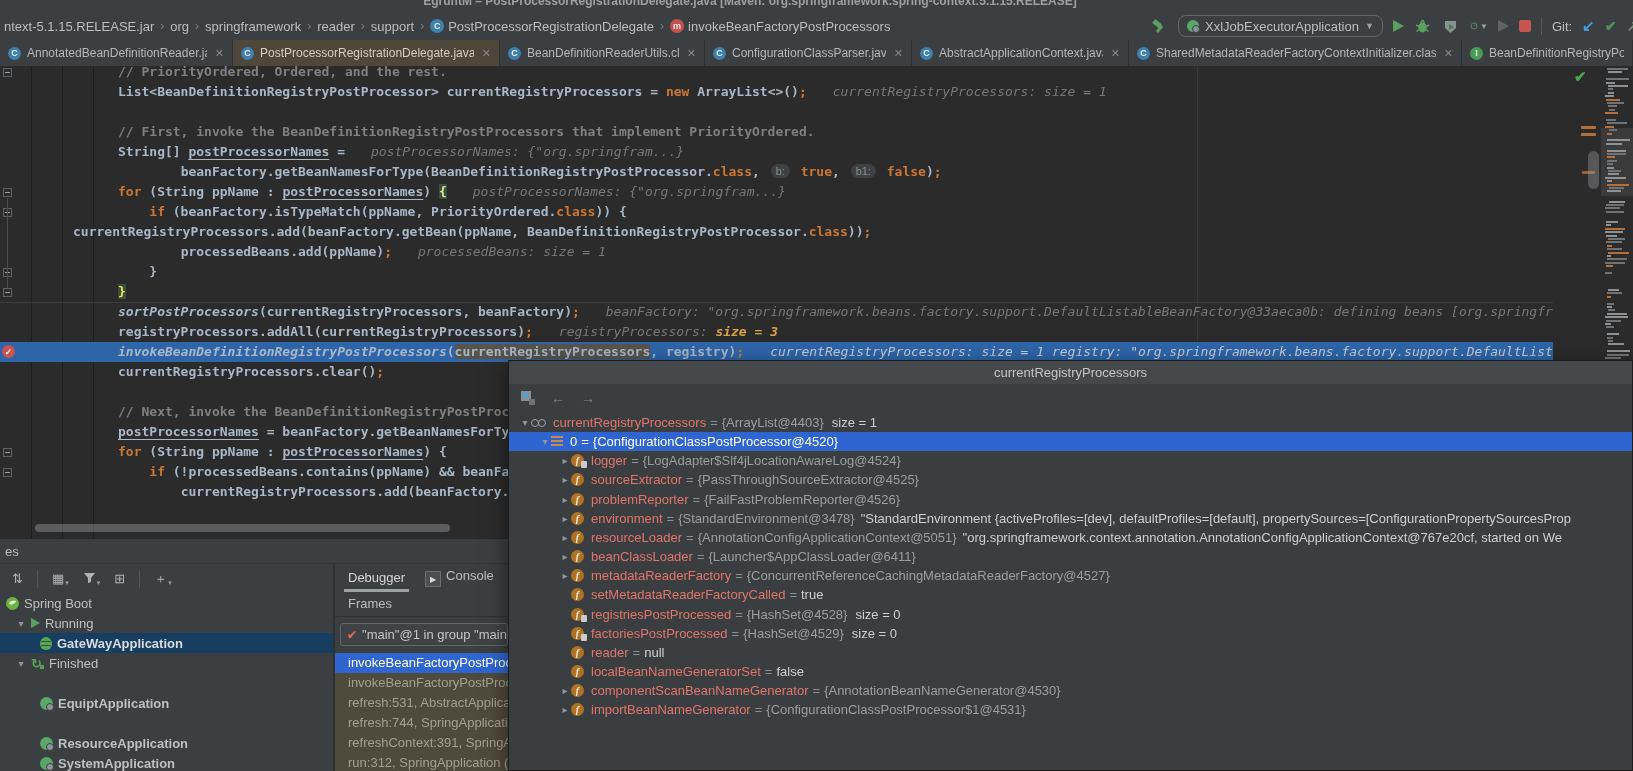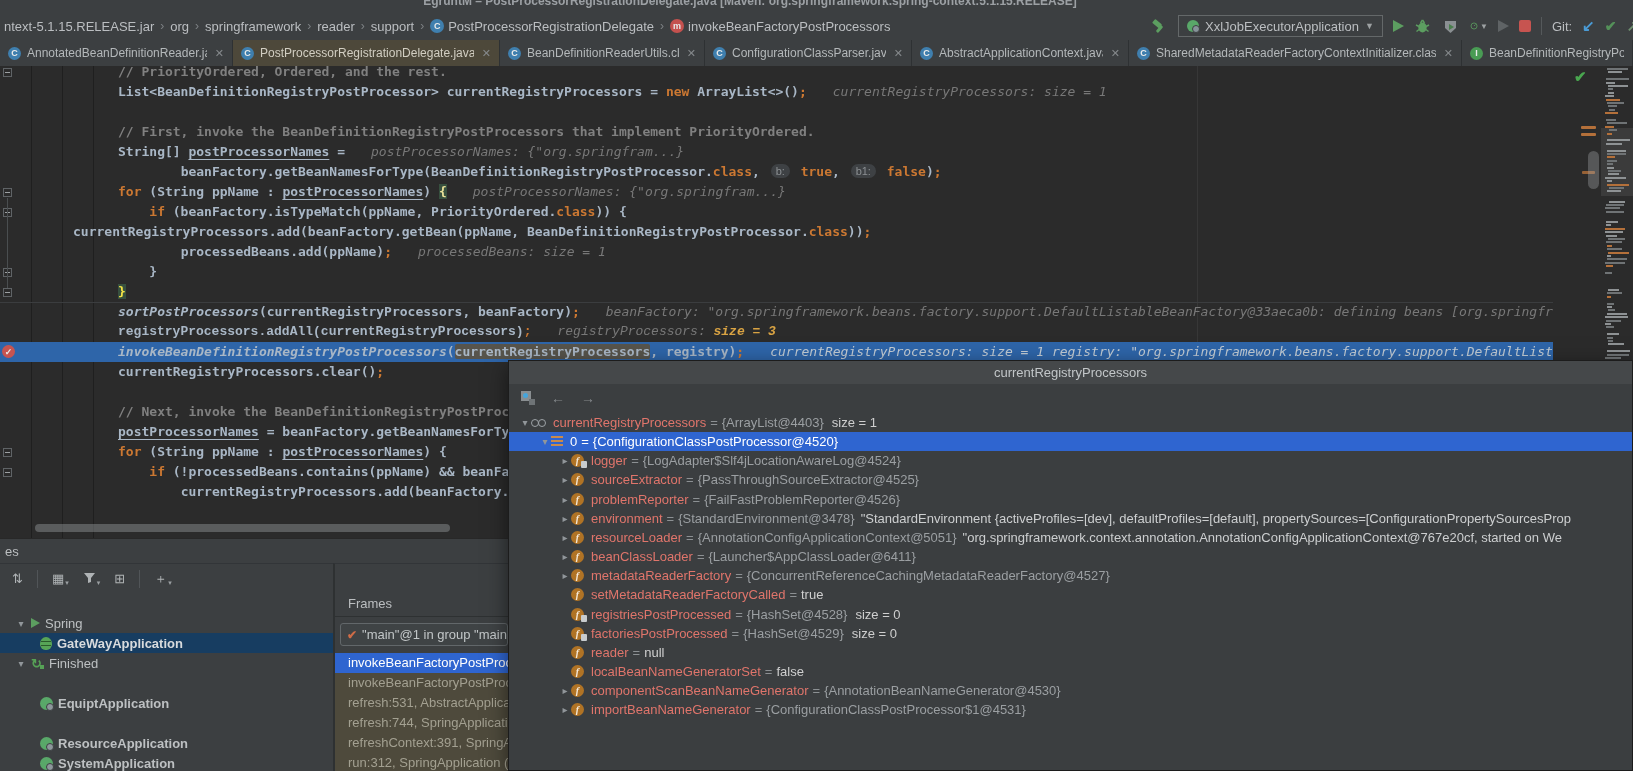--- a/index.html
+++ b/index.html
@@ -12,21 +12,21 @@
   #navbar{left:0;top:12px;width:1633px;height:28px;background:#3C3F41;border-bottom:1px solid #323537;}
   #crumbs{position:absolute;left:2px;top:0;height:28px;display:flex;align-items:center;gap:2px;white-space:nowrap;}
   .crumb{color:#BBBEC1;font-size:13px;padding:0 2px;display:flex;align-items:center;gap:4px;}
   .crumb-sep{color:#7D8184;font-size:12px;padding:0 2px;}
   .bc-ic{width:14px;height:14px;border-radius:50%;display:inline-flex;align-items:center;justify-content:center;
          font-size:9px;font-weight:bold;color:#E8EAEA;}
   .bc-class{background:#3F7FAE;}
   .bc-method{background:#C4514E;}
   #runbar{position:absolute;right:0;top:0;height:28px;display:flex;align-items:center;gap:10px;padding-right:4px;}
   .tb-ic{width:18px;height:18px;display:inline-flex;align-items:center;justify-content:center;font-size:14px;}
-  #runcombo{display:flex;align-items:center;gap:6px;border:1px solid #646869;border-radius:0;height:20px;padding:0 8px;color:#BBBEC1;font-size:13px;}
+  #runcombo{display:flex;align-items:center;gap:6px;border:1px solid #646869;border-radius:8px;height:20px;padding:0 8px;color:#BBBEC1;font-size:13px;}
   .boot-dot{width:12px;height:12px;border-radius:50%;background:#59A869;position:relative;}
   .boot-dot:after{content:"";position:absolute;right:-1px;bottom:-1px;width:6px;height:6px;border-radius:50%;background:#87939A;border:1px solid #3C3F41;}
   .play{width:0;height:0;border-left:11px solid #5C9E60;border-top:6px solid transparent;border-bottom:6px solid transparent;}
   .play.dis{border-left-color:#5F6365;}
   .stop{width:12px;height:12px;background:#C75450;border-radius:2px;}
   .gitlbl{color:#BBBEC1;font-size:13px;}
   .vsep{width:1px;height:18px;background:#55595B;}
   
   #tabbar{left:0;top:40px;width:1633px;height:26px;background:#3C3F41;display:flex;border-bottom:1px solid #282828;overflow:hidden;}
   .etab{height:26px;display:flex;align-items:center;gap:6px;padding:0 8px;box-sizing:border-box;border-right:1px solid #2e3133;
@@ -275,21 +275,21 @@
       <div class="line" style="top: 56px;"><span class="code-start" style="margin-left: 118px;"><span class="com">// First, invoke the BeanDefinitionRegistryPostProcessors that implement PriorityOrdered.</span></span></div>
       <div class="line" style="top: 76px;"><span class="code-start" style="margin-left: 118px;"><span class="pl">String[] </span><span class="pl u">postProcessorNames</span><span class="pl"> =</span></span><span class="hint"><span>postProcessorNames: {"org.springfram...}</span></span></div>
       <div class="line" style="top: 96px;"><span class="code-start" style="margin-left: 180.64px;"><span class="pl">beanFactory.getBeanNamesForType(BeanDefinitionRegistryPostProcessor.</span><span class="kw">class</span><span class="pl">, </span><span class="chip">b:</span><span class="kw"> true</span><span class="pl">, </span><span class="chip">b1:</span><span class="kw"> false</span><span class="pl">)</span><span class="kw">;</span></span></div>
       <div class="line" style="top: 116px;"><span class="code-start" style="margin-left: 118px;"><span class="kw">for</span><span class="pl"> (String ppName : </span><span class="pl u">postProcessorNames</span><span class="pl">) </span><span class="brc">{</span></span><span class="hint"><span>postProcessorNames: {"org.springfram...}</span></span></div>
       <div class="line" style="top: 136px;"><span class="code-start" style="margin-left: 149.32px;"><span class="kw">if</span><span class="pl"> (beanFactory.isTypeMatch(ppName, PriorityOrdered.</span><span class="kw">class</span><span class="pl">)) {</span></span></div>
       <div class="line" style="top: 156px;"><span class="code-start" style="margin-left: 73px;"><span class="pl">currentRegistryProcessors.add(beanFactory.getBean(ppName, BeanDefinitionRegistryPostProcessor.</span><span class="kw">class</span><span class="pl">))</span><span class="kw">;</span></span></div>
       <div class="line" style="top: 176px;"><span class="code-start" style="margin-left: 180.64px;"><span class="pl">processedBeans.add(ppName)</span><span class="kw">;</span></span><span class="hint"><span>processedBeans:  size = 1</span></span></div>
       <div class="line" style="top: 196px;"><span class="code-start" style="margin-left: 149.32px;"><span class="pl">}</span></span></div>
       <div class="line" style="top: 216px;"><span class="code-start" style="margin-left: 118px;"><span class="brcy">}</span></span></div>
       <div class="line" style="top: 236px;"><span class="code-start" style="margin-left: 118px;"><span class="pl it">sortPostProcessors</span><span class="pl">(currentRegistryProcessors, beanFactory)</span><span class="kw">;</span></span><span class="hint"><span>beanFactory: "org.springframework.beans.factory.support.DefaultListableBeanFactory@33aeca0b: defining beans [org.springfram</span></span></div>
-      <div class="line" style="top: 256px; font-family: Liberation Mono, monospace;"><span class="code-start" style="margin-left: 118px;"><span class="pl">registryProcessors.addAll(currentRegistryProcessors)</span><span class="kw">;</span></span><span class="hint"><span>registryProcessors: </span><span class="ho"> size = 3</span></span></div>
+      <div class="line" style="top: 256px;"><span class="code-start" style="margin-left: 118px;"><span class="pl">registryProcessors.addAll(currentRegistryProcessors)</span><span class="kw">;</span></span><span class="hint"><span>registryProcessors: </span><span class="ho"> size = 3</span></span></div>
       <div class="line exec" style="top: 276px;"><span class="code-start" style="margin-left: 118px;"><span class="pl it">invokeBeanDefinitionRegistryPostProcessors</span><span class="pl">(</span><span class="pl selw">currentRegistryProcessors</span><span class="pl">, registry)</span><span class="kw">;</span></span><span class="hint hx"><span>currentRegistryProcessors:  size = 1  registry: "org.springframework.beans.factory.support.DefaultList</span></span></div>
       <div class="line" style="top: 296px;"><span class="code-start" style="margin-left: 118px;"><span class="pl">currentRegistryProcessors.clear()</span><span class="kw">;</span></span></div>
       <div class="line" style="top: 316px;"><span class="code-start" style="margin-left: 118px;"></span></div>
       <div class="line" style="top: 336px;"><span class="code-start" style="margin-left: 118px;"><span class="com">// Next, invoke the BeanDefinitionRegistryPostProc</span></span></div>
       <div class="line" style="top: 356px;"><span class="code-start" style="margin-left: 118px;"><span class="pl u">postProcessorNames</span><span class="pl"> = beanFactory.getBeanNamesForTy</span></span></div>
       <div class="line" style="top: 376px;"><span class="code-start" style="margin-left: 118px;"><span class="kw">for</span><span class="pl"> (String ppName : </span><span class="pl u">postProcessorNames</span><span class="pl">) {</span></span></div>
       <div class="line" style="top: 396px;"><span class="code-start" style="margin-left: 149.32px;"><span class="kw">if</span><span class="pl"> (!processedBeans.contains(ppName) &amp;&amp; beanFa</span></span></div>
       <div class="line" style="top: 416px;"><span class="code-start" style="margin-left: 180.64px;"><span class="pl">currentRegistryProcessors.add(beanFactory.</span></span></div>
     </div>
   <div id="gutter-decor">
@@ -433,24 +433,28 @@
     <span class="pt-ic">
       <svg width="13" height="12" viewBox="0 0 13 12" style="vertical-align:-1px;">
           <path d="M1 1 L12 1 L8 6 L8 10 L5 11 L5 6 Z" fill="#AFB3B5"></path>
         </svg><span class="mini">▾</span>
     </span>
     <span class="pt-ic">⊞</span>
     <span class="pt-sep"></span>
     <span class="pt-ic">＋<span class="mini">▾</span></span>
   </div>
   <div id="ptree">
+      <div class="trow" style="top: 0px; padding-left: 6px;">
+        <span class="ic-spring"></span>
+        <span class="lbl">Spring Boot</span>
+      </div>
       <div class="trow" style="top: 20px; padding-left: 16px;">
         <span class="chev">▾</span>
         <span class="ic-runplay"></span>
-        <span class="lbl">Spring</span>
+        <span class="lbl">Running</span>
       </div>
       <div class="trow selrow" style="top: 40px; padding-left: 40px;">
         <span class="ic-bug"></span>
         <span class="lbl app">GateWayApplication</span>
       </div>
       <div class="trow" style="top: 60px; padding-left: 16px;">
         <span class="chev">▾</span>
         <span class="ic-rerun">↻</span>
         <span class="lbl">Finished</span>
       </div>
@@ -462,20 +466,25 @@
         <span class="ic-boot"></span>
         <span class="lbl app">ResourceApplication</span>
       </div>
       <div class="trow" style="top: 160px; padding-left: 40px;">
         <span class="ic-boot"></span>
         <span class="lbl app">SystemApplication</span>
       </div>
     </div>
 
   <div id="dbgside">
+    <div id="dbgtabs">
+      <span id="dbgtab-debugger">Debugger</span>
+      <span><span class="console-ic">▶</span><span>Console</span></span>
+      <span class="share-ic">•‿•</span>
+    </div>
     <div id="frameshdr">Frames</div>
     <div id="threadbox">
       <span class="chk">✔</span>
       <span class="txt">"main"@1 in group "main":</span>
     </div>
     <div id="frames">
         <div class="frow selrow" style="top: 89px;">invokeBeanFactoryPostProce</div>
         <div class="frow" style="top: 109px;">invokeBeanFactoryPostProce</div>
         <div class="frow" style="top: 129px;">refresh:531, AbstractApplicat</div>
         <div class="frow" style="top: 149px;">refresh:744, SpringApplicatio</div>

